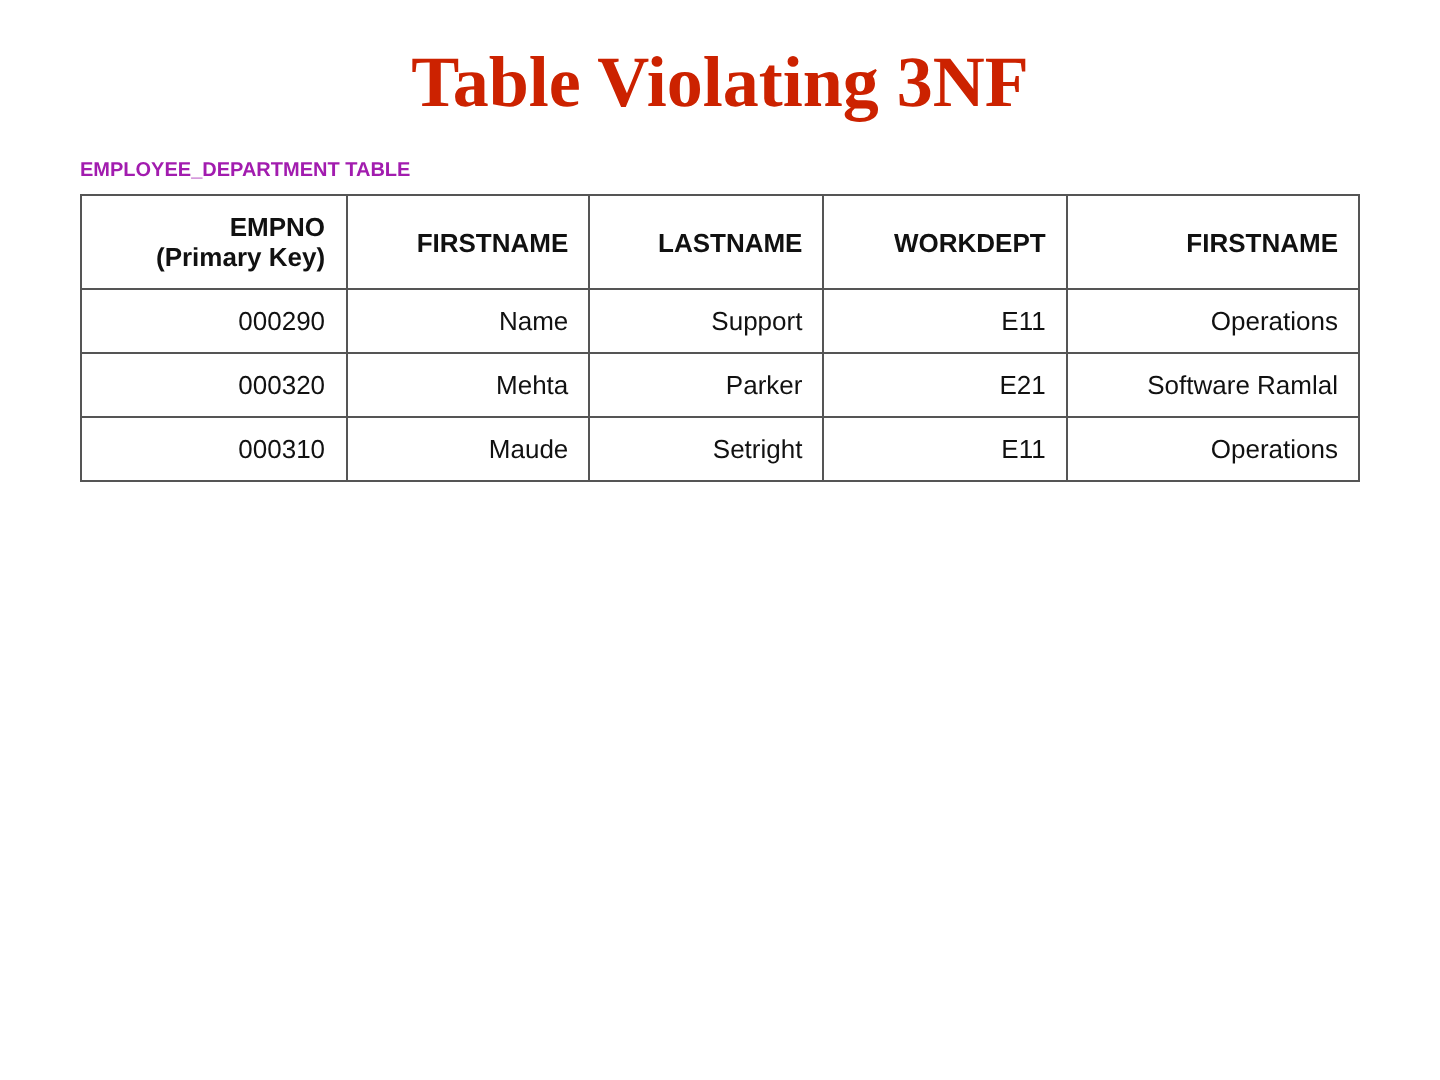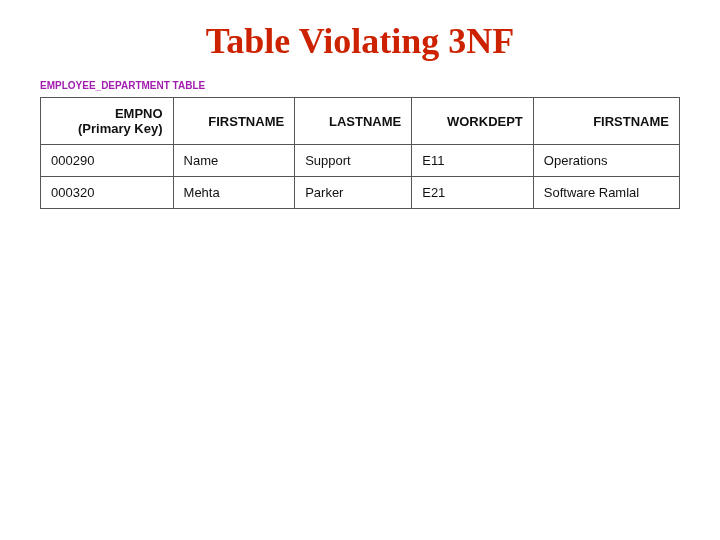--- a/index.html
+++ b/index.html
@@ -54,20 +54,21 @@
       text-align: right;
       color: #111;
     }
 
     .table-wrapper td {
       border: 1px solid #555;
       padding: 8px 10px;
       font-size: 13px;
       color: #111;
       background: #ffffff;
+      text-align: right;
     }
 
     .note-box {
       background: #ffcccc;
       border: none;
       padding: 14px 18px;
       font-size: 13.5px;
       color: #111;
       line-height: 1.55;
       width: 430px;
@@ -106,17 +107,24 @@
         <td>E11</td>
         <td>Operations</td>
       </tr>
       <tr>
         <td>000320</td>
         <td>Mehta</td>
         <td>Parker</td>
         <td>E21</td>
         <td>Software Ramlal</td>
       </tr>
+      <tr>
+        <td>000310</td>
+        <td>Maude</td>
+        <td>Setright</td>
+        <td>E11</td>
+        <td>Operations</td>
+      </tr>
     </tbody>
   </table>
 
 
 </div>
 
 </body></html>

